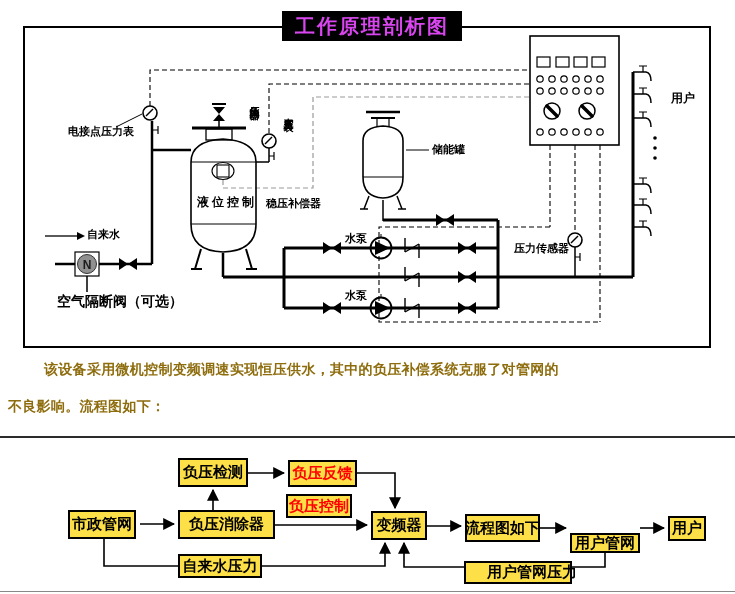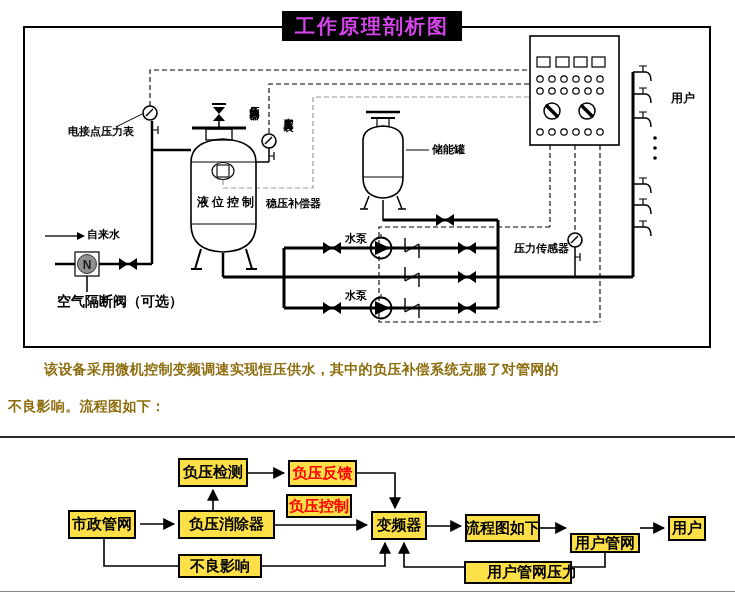--- a/index.html
+++ b/index.html
@@ -208,18 +208,18 @@
     </svg>
     <div class="fbox" style="left:178px;top:21px;width:70px;height:29px;">负压检测</div>
     <div class="fbox red" style="left:288px;top:23px;width:69px;height:27px;">负压反馈</div>
     <div class="fbox red" style="left:286px;top:57px;width:66px;height:24px;">负压控制</div>
     <div class="fbox" style="left:68px;top:73px;width:68px;height:29px;">市政管网</div>
     <div class="fbox" style="left:178px;top:73px;width:97px;height:29px;">负压消除器</div>
     <div class="fbox" style="left:371px;top:74px;width:56px;height:29px;">变频器</div>
     <div class="fbox" style="left:465px;top:77px;width:75px;height:28px;">流程图如下</div>
     <div class="fbox" style="left:570px;top:77px;width:70px;height:20px;margin-top:19px;">用户管网</div>
     <div class="fbox" style="left:668px;top:79px;width:38px;height:25px;">用户</div>
-    <div class="fbox" style="left:178px;top:117px;width:84px;height:24px;">不良影响</div>
+    <div class="fbox" style="left:178px;top:117px;width:84px;height:24px;">自来水压力</div>
     <div class="fbox" style="left:464px;top:124px;width:108px;height:23px;padding-left:28px;">用户管网压力</div>
   </div>
 
   <div class="bottomline"></div>
 </div>
 
 </body></html>

